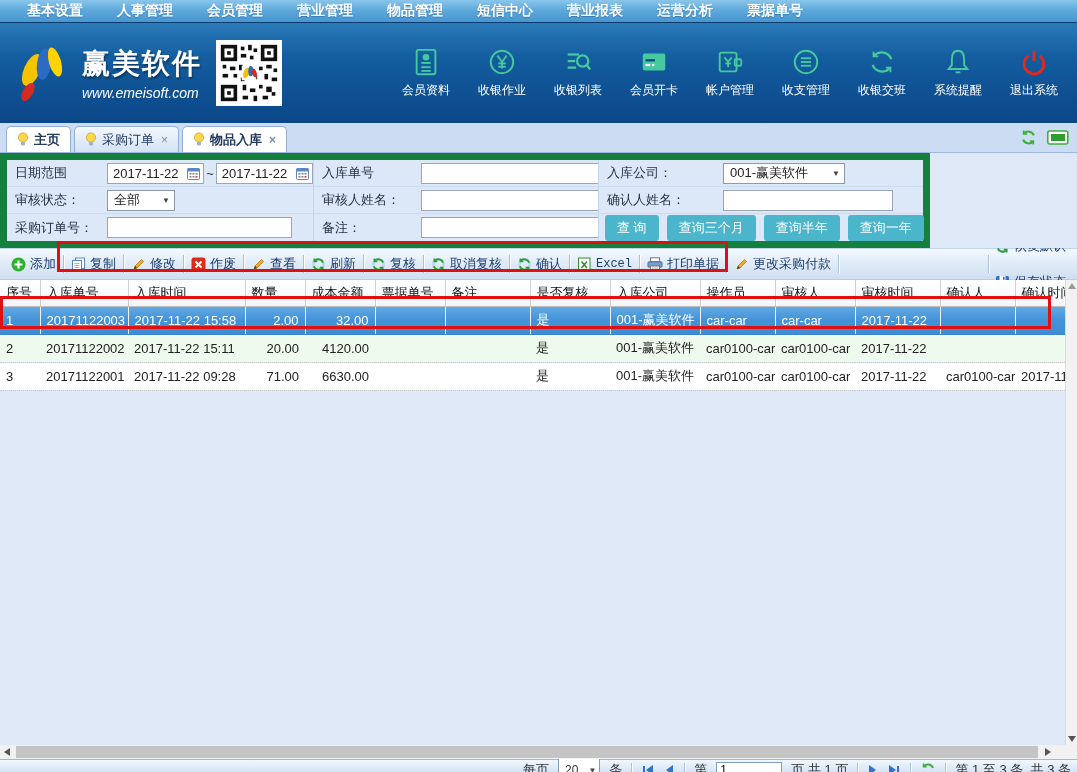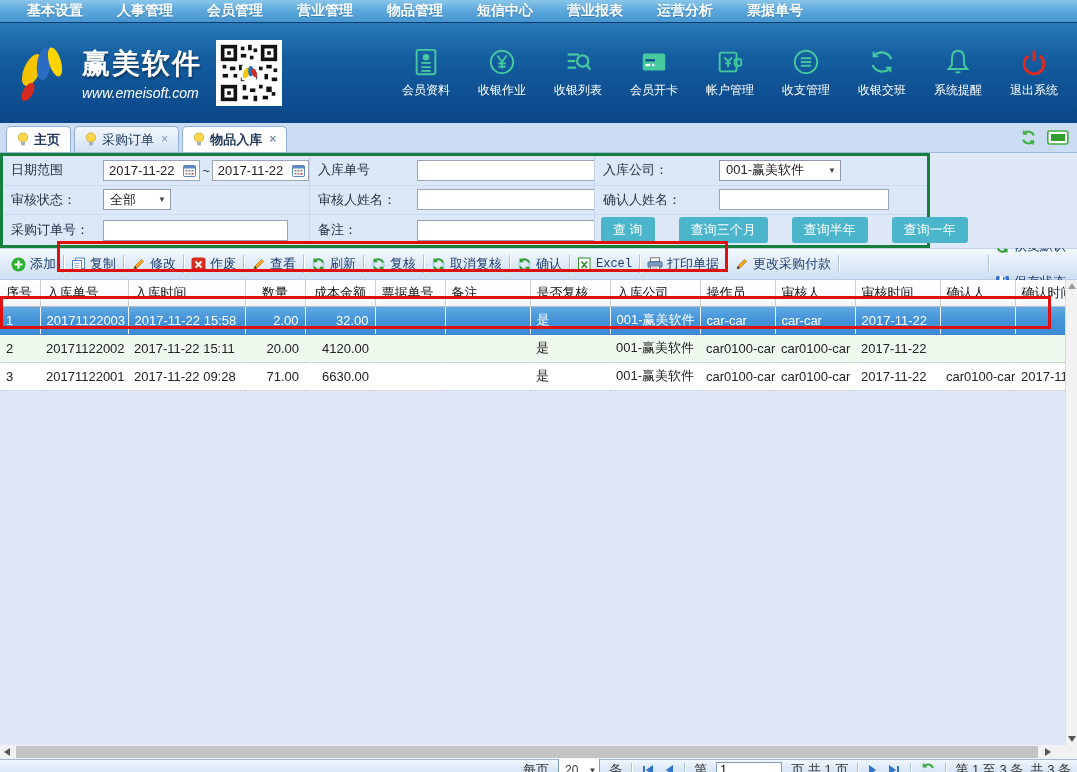--- a/index.html
+++ b/index.html
@@ -17,55 +17,55 @@
   #brand-text { margin-left:10px; color:#fff; }
   #brand-name { font-size:28px; font-weight:bold; letter-spacing:2px; text-shadow:1px 2px 2px rgba(0,0,0,.4); }
   #brand-url { font-size:14px; font-style:italic; margin-top:2px; }
   #qr { width:66px; height:66px; background:#fff; margin-left:14px; padding:3px; }
   #header-actions { margin-left:auto; display:flex; align-items:flex-end; gap:14px; padding-right:2px; }
   .h-action { width:62px; display:flex; flex-direction:column; align-items:center; gap:5px; cursor:pointer; }
   .h-action .lbl { color:#fff; font-size:12px; white-space:nowrap; }
 
   
   #tabbar { height:30px; background:#ccdcf2; border-bottom:1px solid #9db8dc; display:flex; align-items:flex-end; padding:0 0 0 6px; position:relative; }
-  .tab { display:inline-flex; align-items:center; gap:5px; height:26px; padding:0 10px; margin-right:3px; border:1px solid #94afd6; border-bottom:none; border-radius:5px 5px 0 0; background:linear-gradient(180deg,#f2f7fd 0%,#d4e2f4 100%); font-size:13px; color:#223a5e; cursor:pointer;font-family:Liberation Mono, monospace; }
+  .tab { display:inline-flex; align-items:center; gap:5px; height:26px; padding:0 10px; margin-right:3px; border:1px solid #94afd6; border-bottom:none; border-radius:5px 5px 0 0; background:linear-gradient(180deg,#f2f7fd 0%,#d4e2f4 100%); font-size:13px; color:#223a5e; cursor:pointer; }
   .tab.active { background:#fff; font-weight:bold; }
   .tab-x { color:#7d8fa8; font-size:12px; margin-left:2px; cursor:pointer; }
   .tab-x::before { content:"×"; }
   #tabbar-right { position:absolute; right:8px; top:6px; display:flex; gap:10px; align-items:center; }
 
   
   #filter-wrap { height:95px; background:#dfe8f7; position:relative; }
-  #filter-box { position:absolute; left:0; top:0; width:930px; height:95px; border:3px solid #15803d; background:#dce8f8; display:grid; grid-template-columns:92px 214px 100px 185px 117px 1fr; grid-template-rows:1fr 1fr 1fr; }
+  #filter-box { position:absolute; left:0; top:0; width:930px; height:95px; border:7px solid #15803d; background:#dce8f8; display:grid; grid-template-columns:92px 214px 100px 185px 117px 1fr; grid-template-rows:1fr 1fr 1fr; }
   .f-cell { display:flex; align-items:center; padding-left:8px; font-size:13px; color:#1e2c42; border-bottom:1px solid #cadcf2; white-space:nowrap; }
   .f-cell.nb { border-bottom:none; }
   .f-cell.vline { border-left:1px solid #c3d6ee; }
   .inp { height:21px; border:1px solid #9aa6b5; background:#fff; font-size:13px; padding:0 4px; font-family:inherit; }
   .date-box { width:99px; height:21px; border:1px solid #9aa6b5; background:#fff; display:inline-flex; align-items:center; justify-content:space-between; padding:0 3px 0 5px; font-size:13px; color:#222; cursor:pointer; }
   .tilde { margin:0 2px; font-size:13px; color:#333; }
   .select { height:21px; border:1px solid #8e9aa9; background:#fff; display:inline-flex; align-items:center; justify-content:space-between; padding:0 4px 0 6px; font-size:13px; color:#222; cursor:pointer; }
   .select::after { content:"▼"; font-size:8px; color:#444; margin-left:6px; }
-  #btn-row { grid-column:5 / 7; display:flex; align-items:center; gap:24px; padding-left:6px; border-bottom:none; }
+  #btn-row { grid-column:5 / 7; display:flex; align-items:center; gap:8px; padding-left:6px; border-bottom:none; }
   .q-btn { height:26px; border:none; border-radius:3px; background:#4ab5cb; color:#fff; font-size:13px; padding:0 12px; cursor:pointer; font-family:inherit; white-space:nowrap; }
   .q-btn.w1{width:64px;} .q-btn.w2{width:92px;} .q-btn.w3{width:80px;} .q-btn.w4{width:80px;}
 
   
   #toolbar { height:32px; background:linear-gradient(180deg,#f4f9ff 0%,#dce8f6 60%,#cfdff1 100%); border-top:1px solid #c2d4ea; border-bottom:1px solid #b9cde4; display:flex; align-items:center; font-size:13px; color:#1c3c6e; padding:0 4px; }
   .tb-btn { display:inline-flex; align-items:center; gap:4px; padding:0 7px; height:100%; cursor:pointer; white-space:nowrap; }
   .tb-sep { width:1px; height:18px; background:#aac1dd; box-shadow:1px 0 0 #fff; }
   #tb-right { margin-left:auto; display:flex; align-items:flex-start;flex-direction:column; }
 
   
   #table-area { height:465px; position:relative; background:#dfe8f7; }
   table { border-collapse:collapse; table-layout:fixed; width:1065px; }
   col.c1{width:40px;} col.c2{width:88px;} col.c3{width:117px;} col.c4{width:60px;} col.c5{width:70px;}
   col.c6{width:70px;} col.c7{width:85px;} col.c8{width:80px;} col.c9{width:90px;} col.c10{width:75px;}
   col.c11{width:80px;} col.c12{width:85px;} col.c13{width:75px;} col.c14{width:50px;}
   thead th { height:26px; background:linear-gradient(180deg,#ffffff,#f2f6fb); font-weight:normal; font-size:13px; color:#111; text-align:left; padding:0 6px; border-right:1px solid #cfcfcf; border-bottom:1px solid #bcbcbc; box-shadow:inset 1px 0 0 #fff; white-space:nowrap; overflow:hidden; cursor:pointer; }
-  thead th:nth-child(4), thead th:nth-child(5) { text-align:center; }
+  thead th:nth-child(4), thead th:nth-child(5) { text-align:left; }
   tbody td { height:28px; font-size:13px; color:#222; padding:0 6px; border-bottom:1px dotted #c8c8c8; white-space:nowrap; overflow:hidden; }
   tbody td:nth-child(4), tbody td:nth-child(5) { text-align:right; }
   tbody tr { background:#fff; cursor:pointer; }
   tbody tr:nth-child(2) { background:#effaef; }
   tbody tr.selected { background:linear-gradient(180deg,#63abe3 0%,#4493d8 50%,#3c8dd5 100%); }
   tbody tr.selected td { color:#fff; border-bottom:1px solid #3c85c8; border-right:1px solid rgba(255,255,255,.45); }
 
   
   #vscroll { position:absolute; right:0; top:0; width:12px; height:465px; background:#f2f2f2; border-left:1px solid #dcdcdc; }
   .vs-up { position:absolute; top:3px; left:2px; width:0; height:0; border-left:4px solid transparent; border-right:4px solid transparent; border-bottom:6px solid #9a9a9a; }

